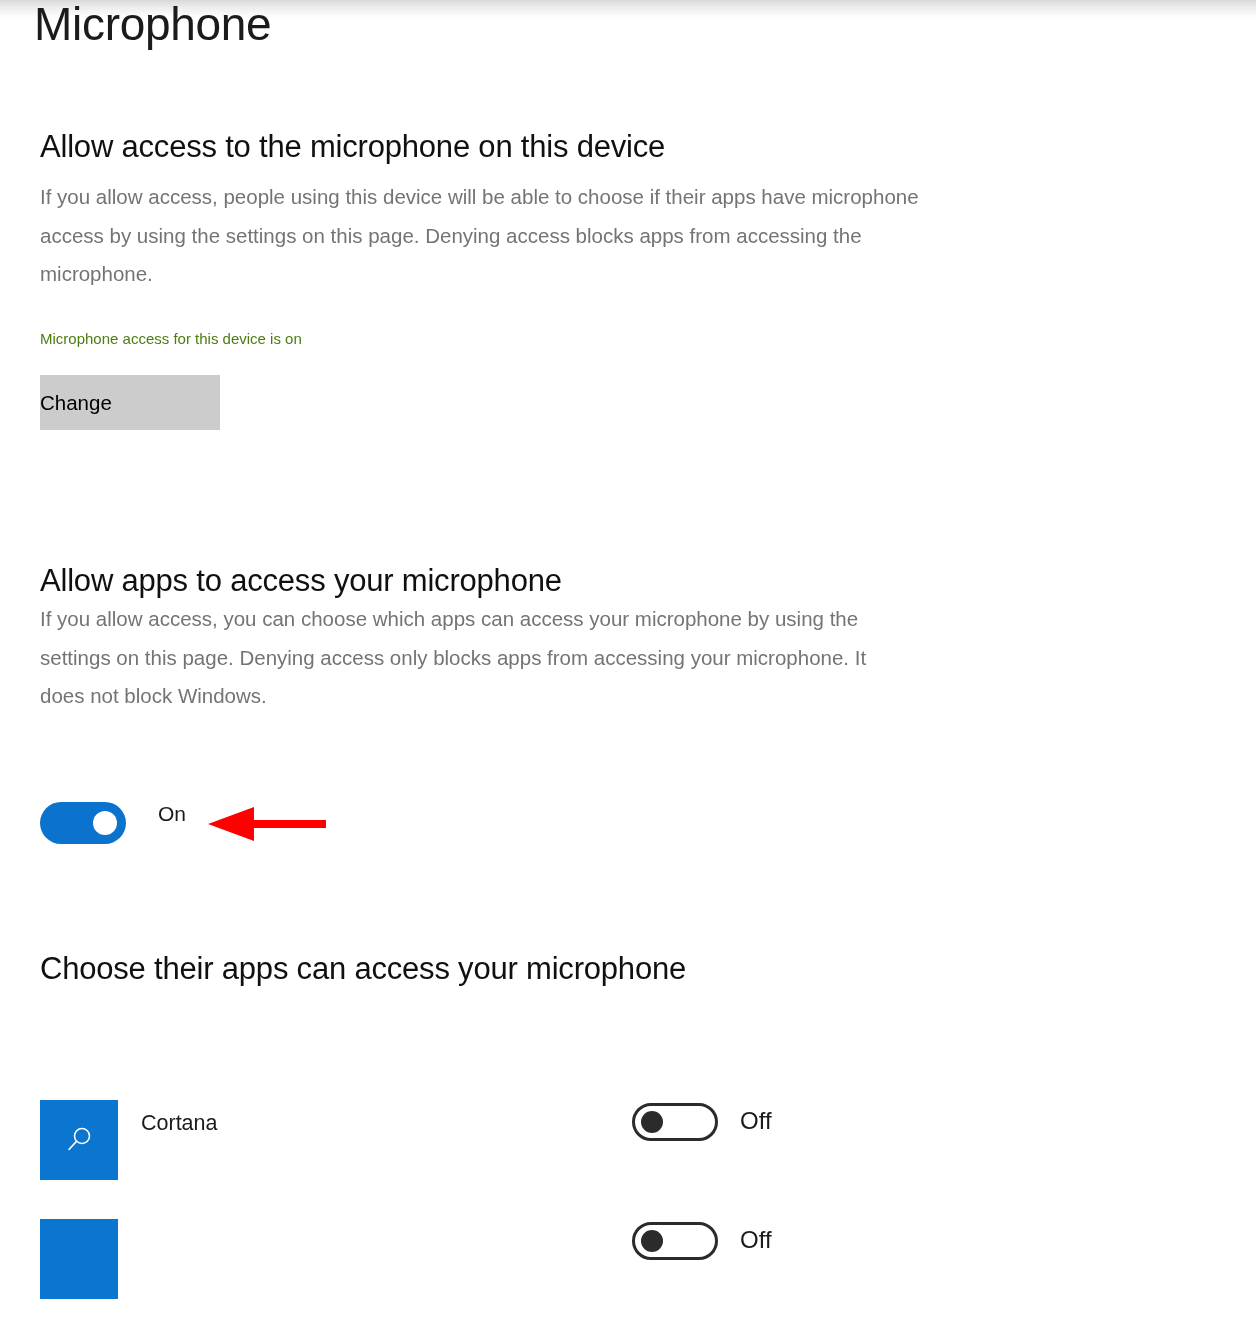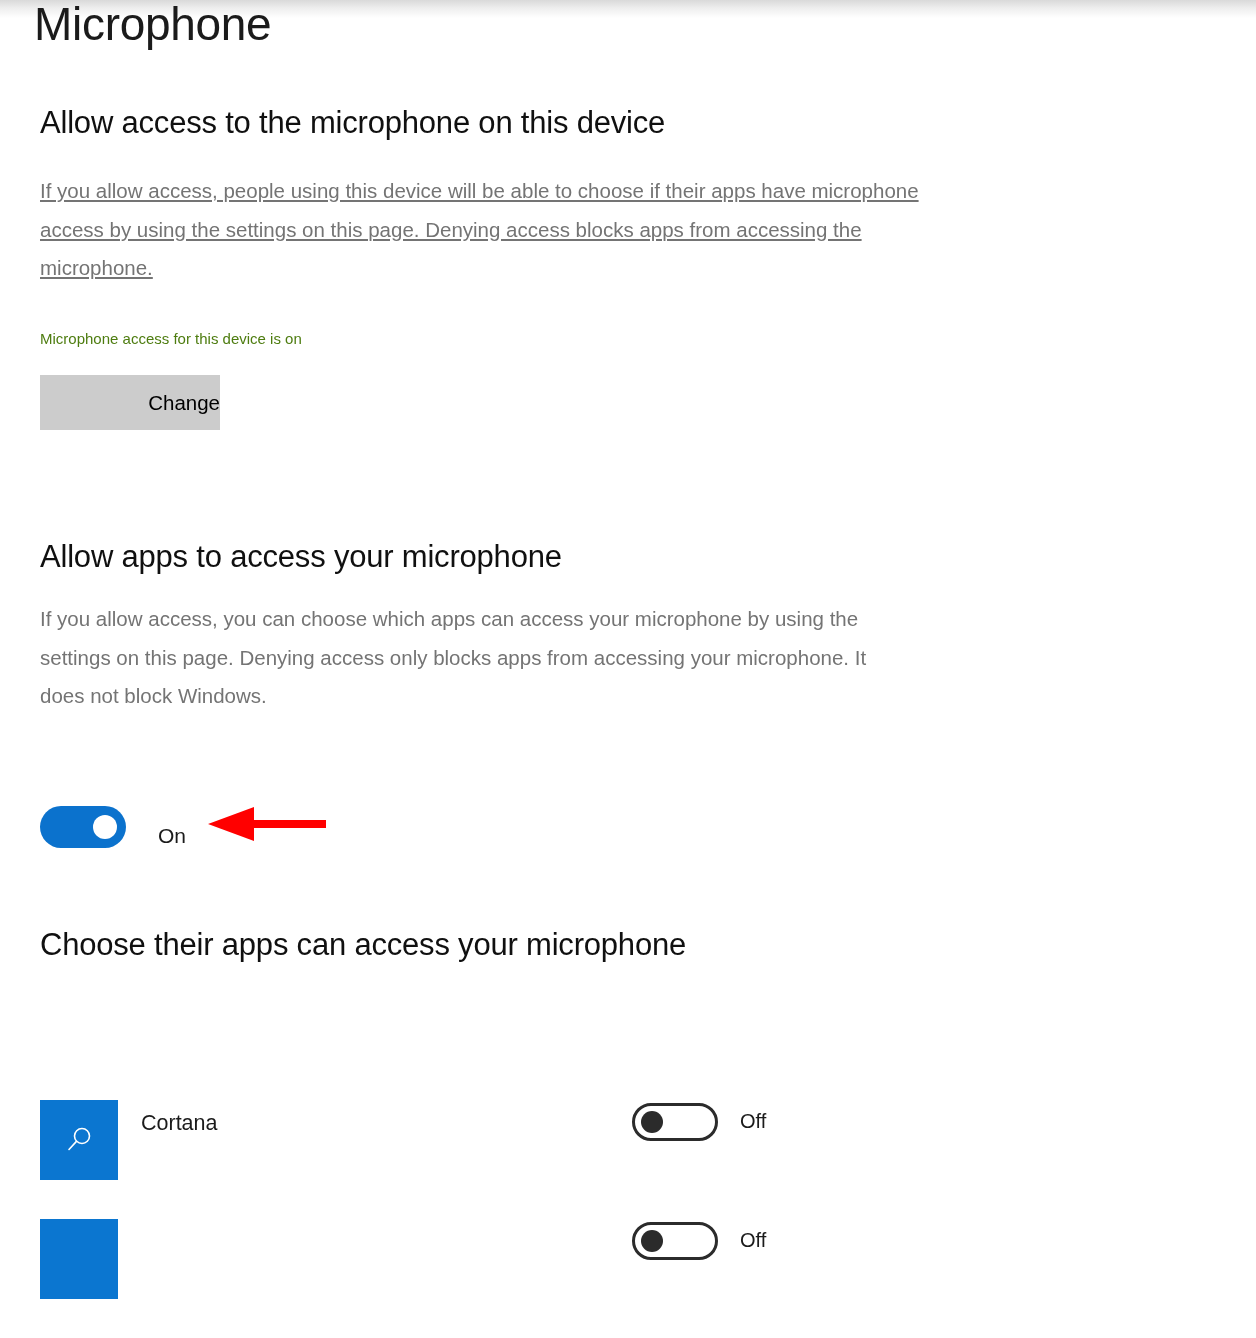--- a/index.html
+++ b/index.html
@@ -50,20 +50,21 @@
   
   .section-heading {
     position: absolute;
     left: 40px;
     font-size: 31px;
     font-weight: 400;
     line-height: 38px;
     letter-spacing: -0.2px;
     color: #101010;
     white-space: nowrap;
+    margin-top: 24px;
   }
 
   
   .body-text {
     position: absolute;
     left: 40px;
     font-size: 20.5px;
     font-weight: 400;
     line-height: 38.5px;
     color: #747474;
@@ -87,32 +88,32 @@
     top: 375px;
     width: 180px;
     height: 55px;
     background: #cccccc;
     border: none;
     padding: 0;
     font-family: inherit;
     font-size: 20.5px;
     color: #000000;
     cursor: pointer;
-    text-align: right;
+    text-align: left;
     line-height: 55px;
   }
 
   
   #apps-toggle-row {
     position: absolute;
     left: 40px;
     top: 802px;
     height: 46px;
     display: flex;
-    align-items: flex-end;
+    align-items: flex-start;
   }
   .switch-on {
     width: 86px;
     height: 42px;
     border-radius: 21px;
     background: #0b72cd;
     position: relative;
     flex: 0 0 auto;
     cursor: pointer;
   }
@@ -189,38 +190,38 @@
     height: 22px;
     border-radius: 50%;
     background: #2b2b2b;
     top: 5px;
     left: 6px;
   }
   .app-state {
     position: absolute;
     left: 700px;
     top: 6px;
-    font-size: 20px;
+    font-size: 24px;
     line-height: 30px;
     color: #1b1b1b;
     white-space: nowrap;
   }
 </style>
 </head>
 <body>
 
 <div id="page">
 
   <div id="top-fade"></div>
 
   <div id="page-title">Microphone</div>
 
   <div class="section-heading" style="top:104px;">Allow access to the microphone on this device</div>
 
-  <div class="body-text" style="top:172px; width:885px;text-decoration:underline;">If you allow access, people using this device will be able to choose if their apps have microphone access by using the settings on this page. Denying access blocks apps from accessing the microphone.</div>
+  <div class="body-text" style="top:178px; width:885px;">If you allow access, people using this device will be able to choose if their apps have microphone access by using the settings on this page. Denying access blocks apps from accessing the microphone.</div>
 
   <div id="device-status">Microphone access for this device is on</div>
 
   <div id="change-button">Change</div>
 
   <div class="section-heading" style="top:538px;">Allow apps to access your microphone</div>
 
   <div class="body-text" style="top:600px; width:862px;">If you allow access, you can choose which apps can access your microphone by using the settings on this page. Denying access only blocks apps from accessing your microphone. It does not block Windows.</div>
 
   <div id="apps-toggle-row">

